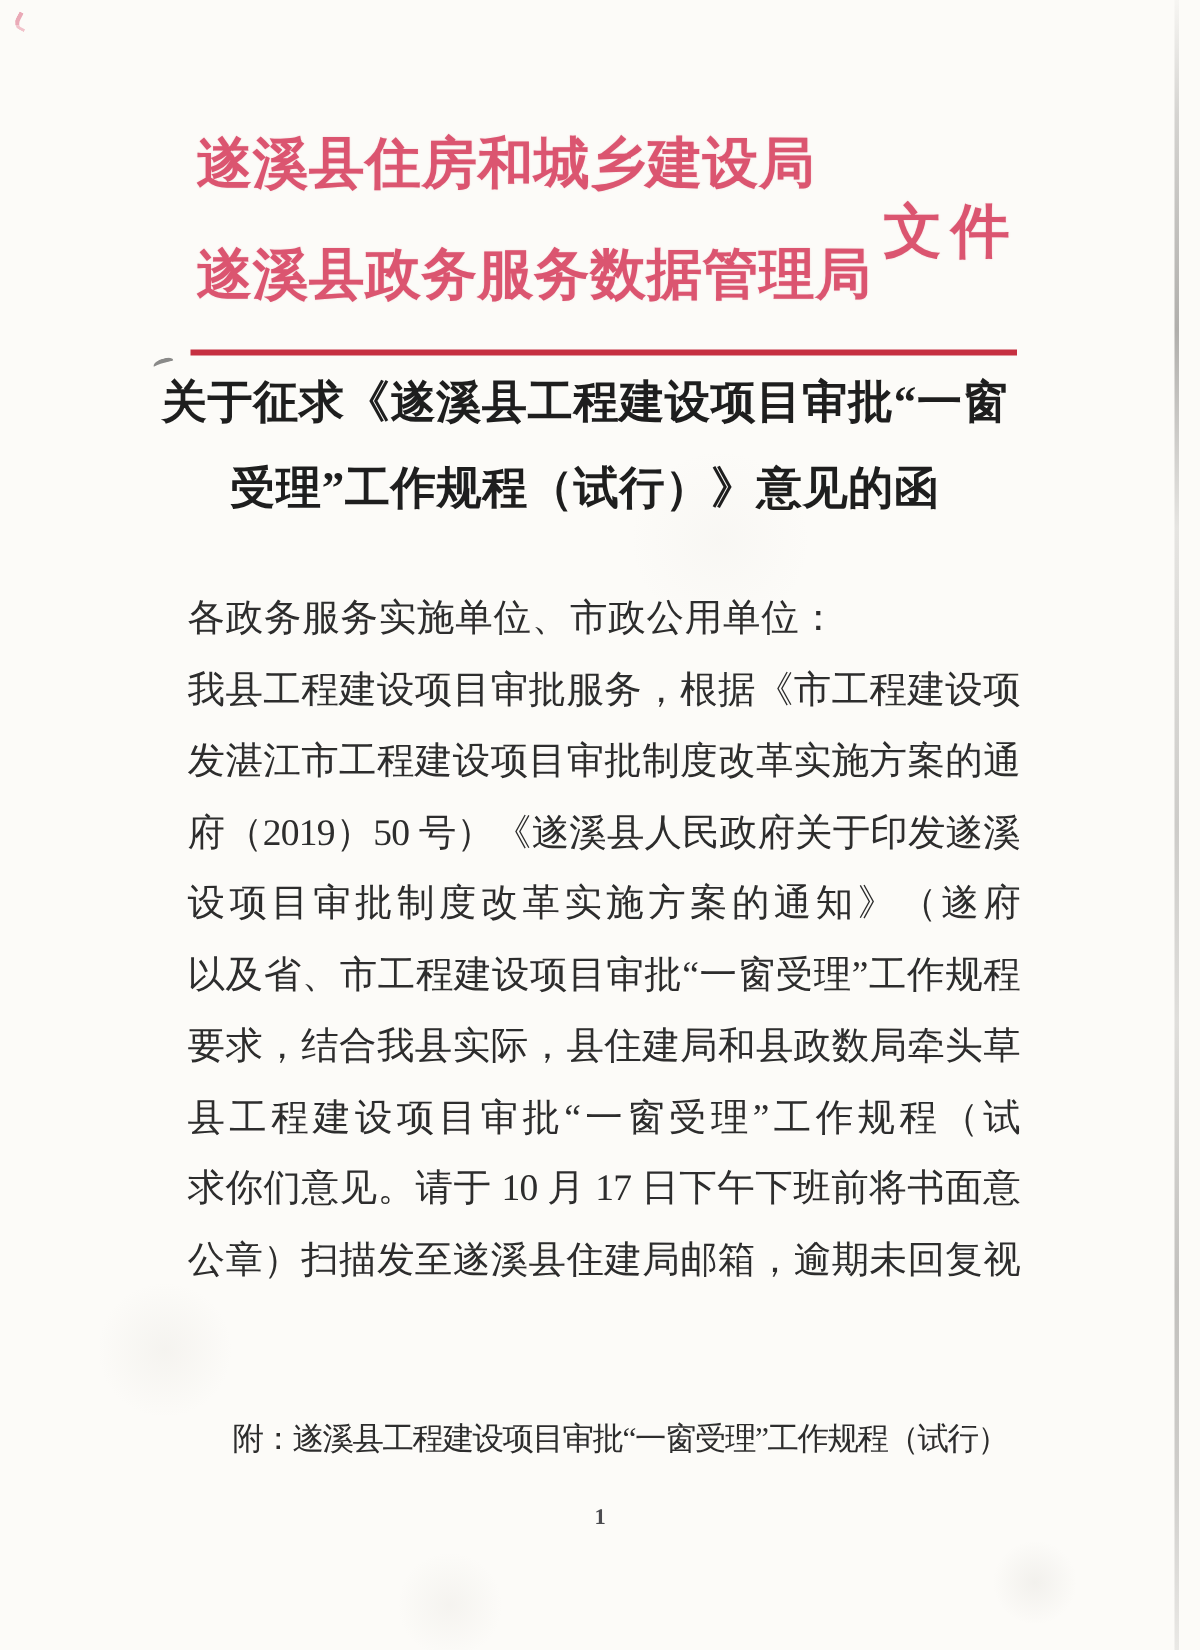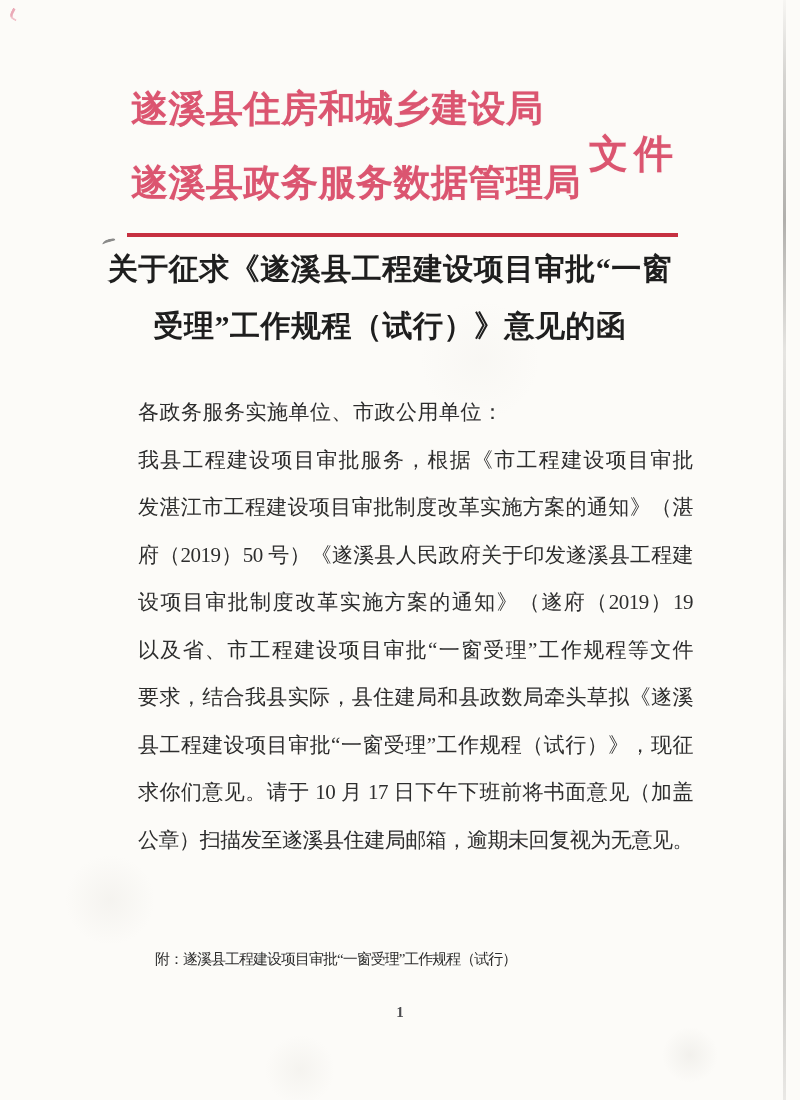--- a/index.html
+++ b/index.html
@@ -69,43 +69,43 @@
     color:#1e1e1e;
     font-size:30px; font-weight:bold;
     letter-spacing:0.5px;
   }
   .doc-title .t-line{
     line-height:57px; height:57px;
     overflow:hidden; white-space:nowrap;text-align:center;
   }
   
   .body-block{
-    position:absolute; left:138px; top:389px;
+    position:absolute; left:125px; top:389px;
     width:555px;
     color:#2d2d2d;
-    font-size:21px;
+    font-size:25px;
   }
   .b-line{
     line-height:47.5px; height:47.5px;
     text-align:justify;
     text-align-last:justify;
     letter-spacing:-0.5px;
     overflow:hidden;
   }
   .b-line.salutation{
     text-align:left;
     text-align-last:left;
     letter-spacing:0.5px;
   }
   .b-line.indent{ text-indent:42px; }
   .attachment{
     position:absolute; left:125px; top:936px;
     width:600px;
     padding-left:30px;
-    font-size:15px;
+    font-size:21px;
     line-height:47.5px; height:47.5px;
     color:#2d2d2d;
     letter-spacing:-1px;
     white-space:nowrap;
     overflow:hidden;
   }
   
   .page-number{
     position:absolute; left:0; top:1004px;
     width:800px;

